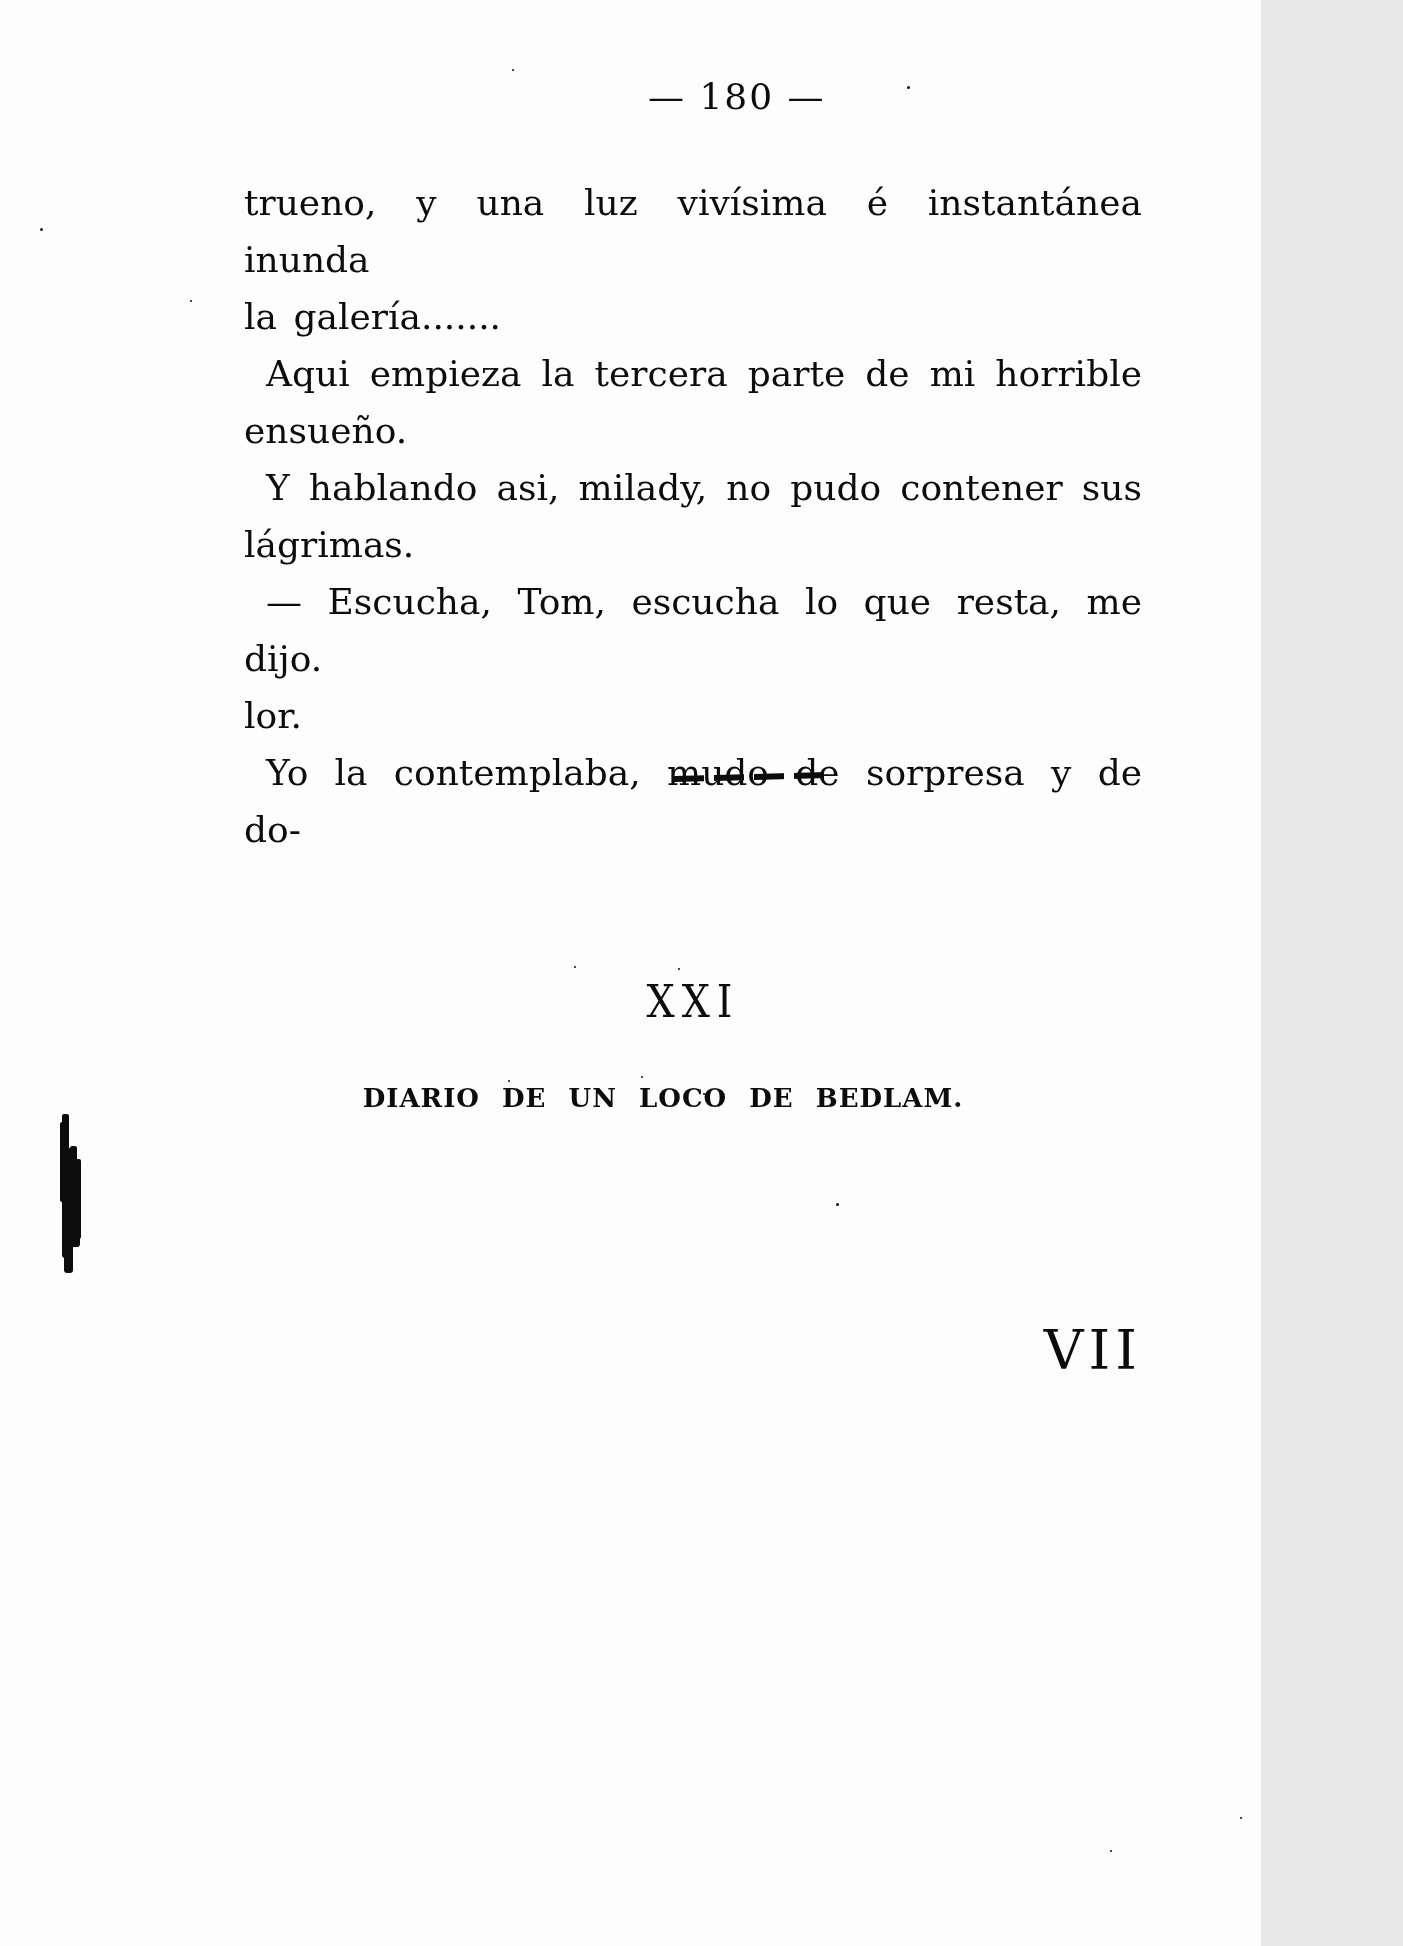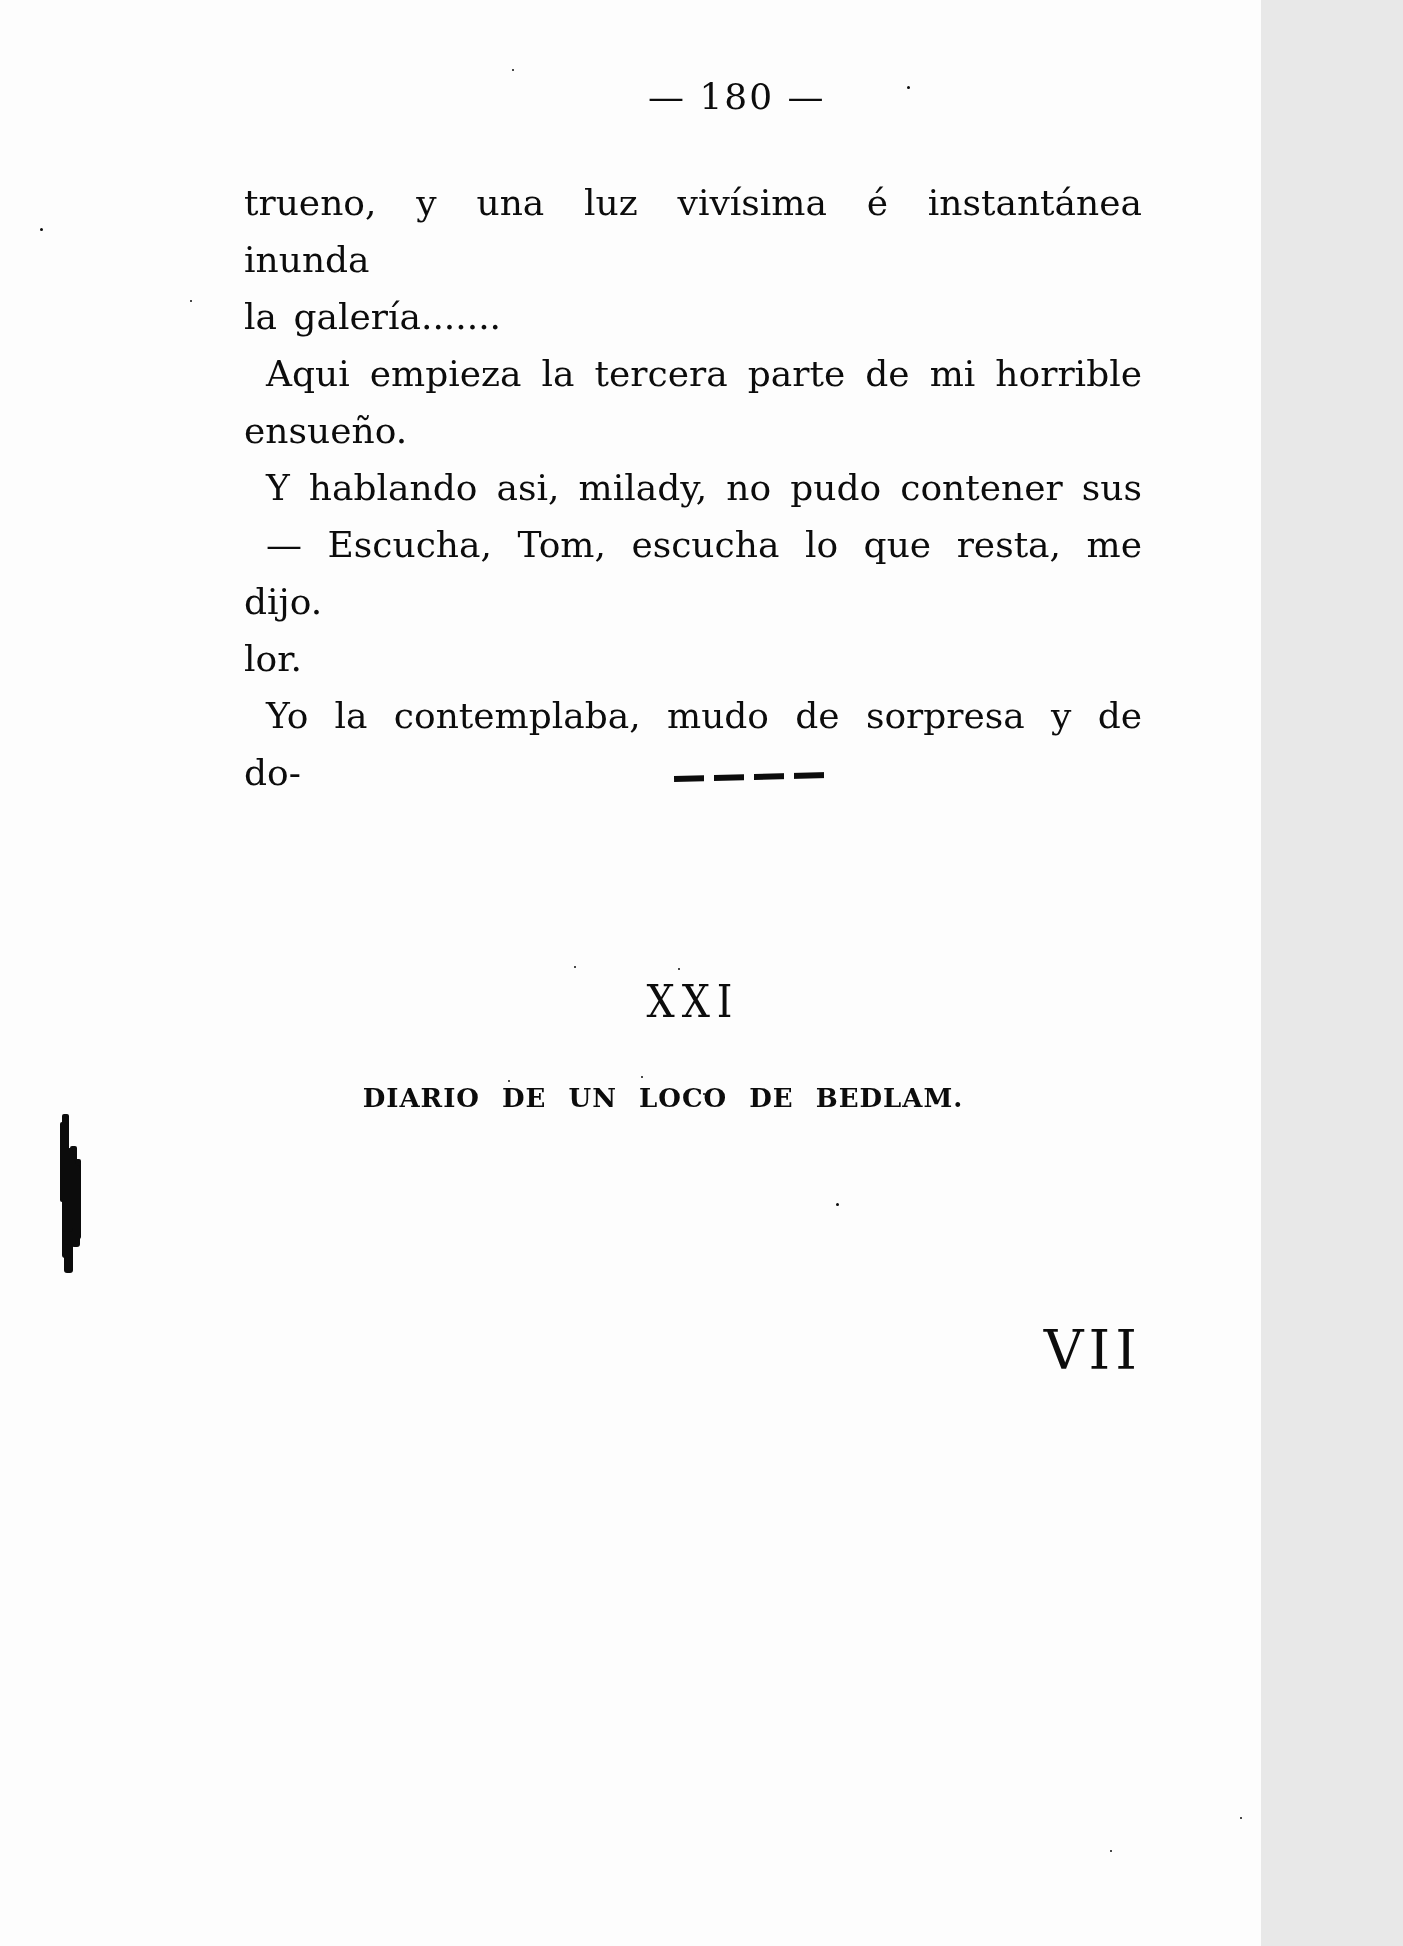--- a/index.html
+++ b/index.html
@@ -76,20 +76,21 @@
 <div class="page">
 
   <div class="pageno">— 180 —</div>
 
   <div class="textblock" id="block1">
     <div class="line just">trueno, y una luz vivísima é instantánea inunda</div>
     <div class="line">la galería.......</div>
     <div class="line just indent">Aqui empieza la tercera parte de mi horrible</div>
     <div class="line">ensueño.</div>
     <div class="line just indent">Y hablando asi, milady, no pudo contener sus</div>
+    <div class="line">lágrimas.</div>
     <div class="line just indent">— Escucha, Tom, escucha lo que resta, me dijo.</div>
     <div class="line">lor.</div>
     <div class="line just indent">Yo la contemplaba, mudo de sorpresa y de do-</div>
   </div>
 
   <div class="divider"></div>
 
   <div class="chapter">XXI</div>
   <div class="subtitle">DIARIO DE UN LOCO DE BEDLAM.</div>
   <div class="section">VII</div>

